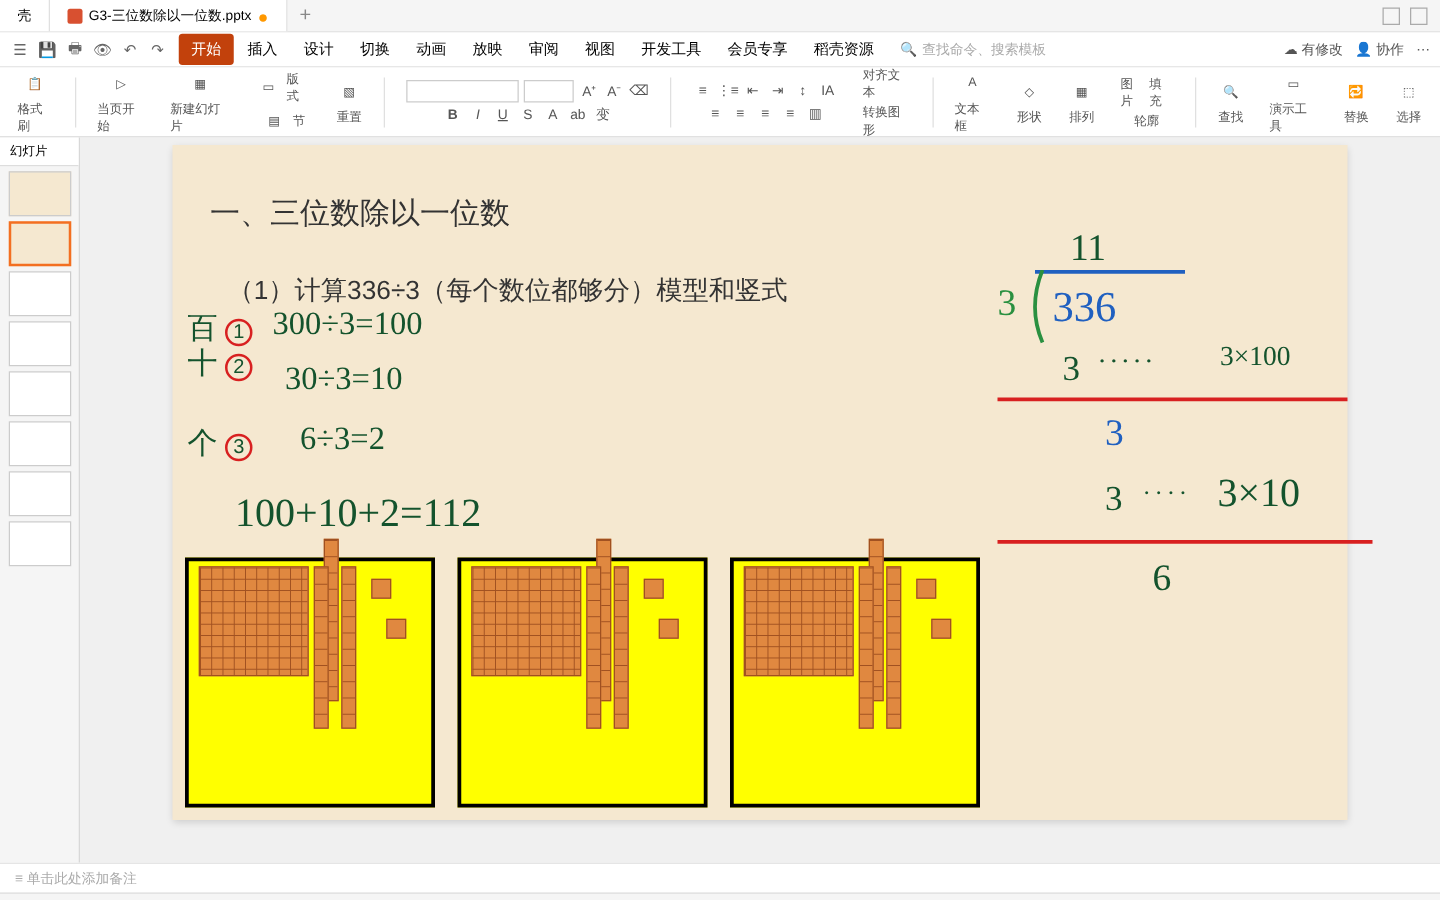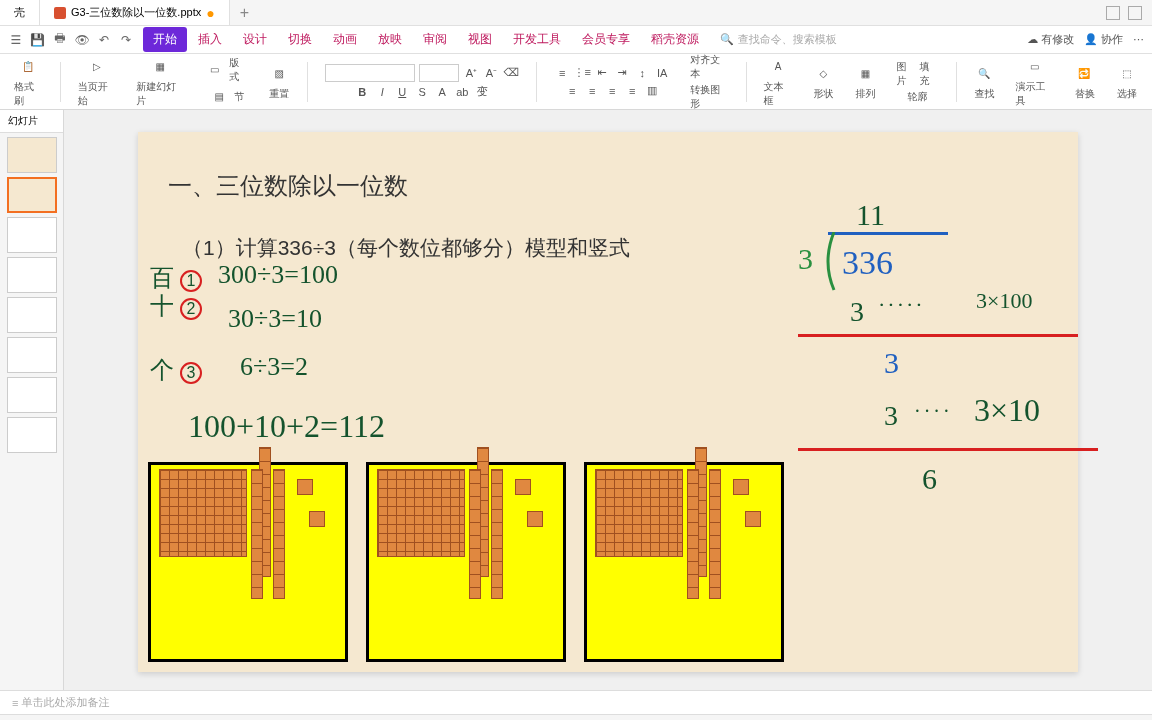--- a/index.html
+++ b/index.html
@@ -10,41 +10,41 @@
 .tab { padding: 0 14px; height: 100%; display: flex; align-items: center; gap: 5px; border-right: 1px solid #e0e0e0; background: #fff; }
 .tab-icon { width: 12px; height: 12px; background: #d85030; border-radius: 2px; }
 .tab-dot { color: #ff9800; font-size: 14px; }
 .tab-add { padding: 0 10px; color: #888; font-size: 16px; }
 .win-ctrl { margin-left: auto; display: flex; gap: 8px; padding-right: 10px; }
 .win-btn { width: 14px; height: 14px; border: 1px solid #aaa; }
 
 .menubar { height: 28px; background: #fff; border-bottom: 1px solid #e0e0e0; display: flex; align-items: center; font-size: 12px; padding: 0 8px; gap: 1px; }
 .menu-icons { display: flex; gap: 6px; margin-right: 8px; }
 .menu-icon { width: 16px; height: 16px; color: #666; display: flex; align-items: center; justify-content: center; }
-.menu-item { padding: 4px 10px; color: #be185d; cursor: pointer; border-radius: 3px; }
-.menu-item.active { background: #6d28d9; color: #fff; }
+.menu-item { padding: 4px 10px; color: #000000; cursor: pointer; border-radius: 3px; }
+.menu-item.active { background: #c2410c; color: #fff; }
 .search-box { margin-left: 10px; display: flex; align-items: center; gap: 4px; color: #aaa; font-size: 11px; }
 .right-menu { margin-left: auto; display: flex; gap: 10px; font-size: 11px; color: #555; align-items: center; }
 
 .toolbar { height: 56px; background: #fff; border-bottom: 1px solid #d8d8d8; display: flex; align-items: center; padding: 0 8px; gap: 8px; font-size: 10px; color: #555; }
 .tool-group { display: flex; flex-direction: column; align-items: center; gap: 2px; padding: 2px 6px; }
 .tool-btn-row { display: flex; gap: 4px; align-items: center; }
 .tool-ico { width: 22px; height: 22px; border: 1px solid transparent; display: flex; align-items: center; justify-content: center; color: #555; }
 .divider { width: 1px; height: 40px; background: #e0e0e0; margin: 0 3px; }
 .font-select { width: 90px; height: 18px; border: 1px solid #ccc; font-size: 10px; }
 .small-btn { width: 16px; height: 16px; display: inline-flex; align-items: center; justify-content: center; font-size: 11px; color: #555; }
 
 .workspace { display: flex; height: 580px; }
 .slide-panel { width: 64px; background: #f5f5f5; border-right: 1px solid #d8d8d8; overflow-y: auto; }
 .panel-tab { font-size: 10px; padding: 4px 8px; background: #fff; border-bottom: 1px solid #ddd; }
 .thumb { width: 50px; height: 36px; margin: 4px auto; background: #fff; border: 1px solid #ccc; position: relative; }
 .thumb.sel { border: 2px solid #f36f21; }
 .thumb.beige { background: #f5e8d0; }
 
-.canvas-area { flex: 1; background: #f0f0f0; display: flex; justify-content: center; padding-top: 22px; }
+.canvas-area { flex: 1; background: #f0f0f0; display: flex; justify-content: center; padding-top: 6px; }
 .slide { width: 940px; height: 540px; background: #f5e8d0; position: relative; box-shadow: 0 2px 6px rgba(0,0,0,.15); }
 
 .slide-title { position: absolute; top: 38px; left: 30px; font-size: 24px; color: #333; font-weight: 500; }
 .slide-sub { position: absolute; top: 102px; left: 44px; font-size: 21px; color: #333; }
 
 .hand-red { position: absolute; font-family: "Comic Sans MS", cursive; color: #14532d; font-size: 24px; }
 .hand-green { position: absolute; font-family: "Comic Sans MS", cursive; color: #2a9040; font-size: 30px; }
 .hand-blue { position: absolute; font-family: "Comic Sans MS", cursive; color: #2060c0; font-size: 28px; }
 .circ { display: inline-block; border: 2px solid #d82020; border-radius: 50%; width: 22px; height: 22px; text-align: center; line-height: 18px; font-size: 16px; }
 .div-line-top { position: absolute; width: 120px; height: 3px; background: #2060c0; }

